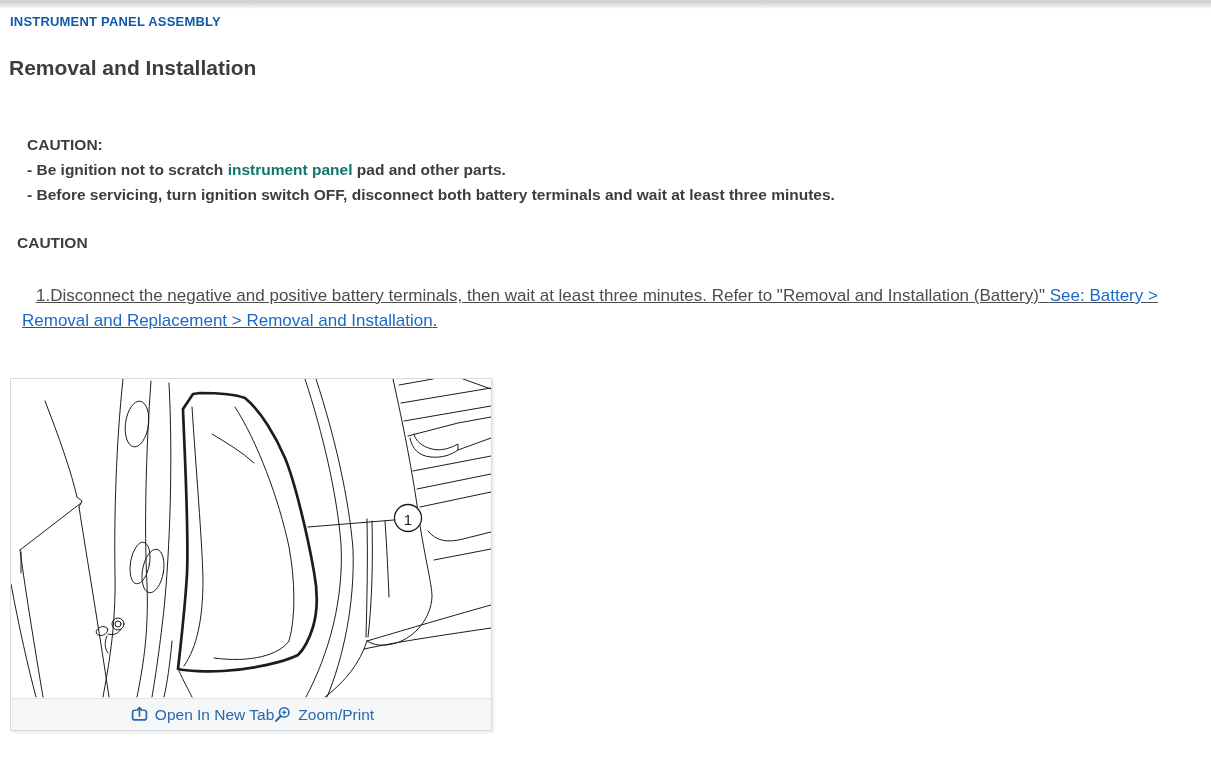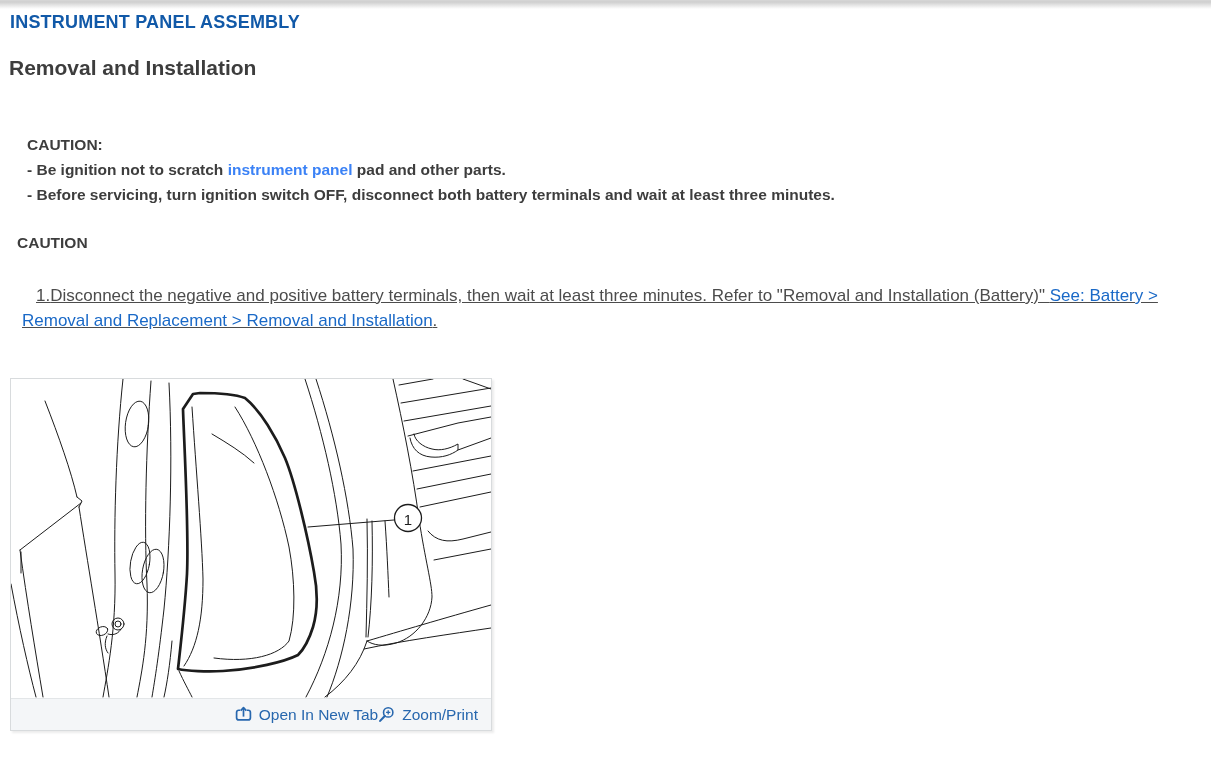--- a/index.html
+++ b/index.html
@@ -3,44 +3,44 @@
 <meta charset="utf-8">
 <style>
   html,body{margin:0;padding:0;background:#ffffff;}
   body{
     width:1211px;height:783px;position:relative;overflow:hidden;
     font-family:"Liberation Sans", sans-serif;
     -webkit-font-smoothing:antialiased;
   }
   .top-shade{height:9px;background:linear-gradient(#d7d7d7 0,#cfcfcf 2px,#ffffff 9px);}
   .page-title{
-    margin:4px 0 0 10px;font-size:18px;font-weight:bold;color:#1159a8;
+    margin:4px 0 0 10px;font-size:13px;font-weight:bold;color:#1159a8;
     letter-spacing:.2px;line-height:18px;
   }
   .subtitle{
     margin:28px 0 0 9px;font-size:21px;font-weight:bold;color:#3d3d3d;line-height:18px;
   }
   .caution{margin:55px 0 0 27px;font-size:15.5px;font-weight:bold;color:#3d3d3d;line-height:25px;}
   .caution .row{white-space:nowrap;}
-  .inline-link{color:#3b82f6;text-decoration:none;cursor:pointer;}
+  .inline-link{color:#0f766e;text-decoration:none;cursor:pointer;}
   .removal-heading{margin:27px 0 0 17px;font-size:15.5px;font-weight:bold;color:#3d3d3d;line-height:18px;}
   .step{
     margin:31px 10px 0 22px;font-size:17px;color:#4c4c4c;line-height:25px;
     text-indent:14px;font-weight:normal;text-decoration:underline;
   }
   .step .ref-link{color:#1a69c7;text-decoration:none;cursor:pointer;}
   .figure-panel{
     margin:45px 0 0 10px;width:480px;background:#ffffff;
     border:1px solid #d8dbdd;box-shadow:2px 2px 2px rgba(0,0,0,0.08);
   }
   .fig-image{width:480px;height:319px;display:block;}
   .fig-image svg{display:block;}
   .fig-footer{
     height:32px;background:#f4f6f8;border-top:1px solid #e3e6e8;
-    display:flex;align-items:center;justify-content:flex-end;
+    display:flex;align-items:center;justify-content:center;
     padding:0 13px 0 16px;box-sizing:border-box;
   }
   .fig-link{
     display:flex;align-items:center;gap:7px;color:#2767ae;font-size:15.5px;
     text-decoration:none;cursor:pointer;white-space:nowrap;
   }
   .fig-link svg{flex:0 0 auto;}
   .drawing line,.drawing path,.drawing ellipse,.drawing circle{vector-effect:non-scaling-stroke;}
 </style>
 </head>

